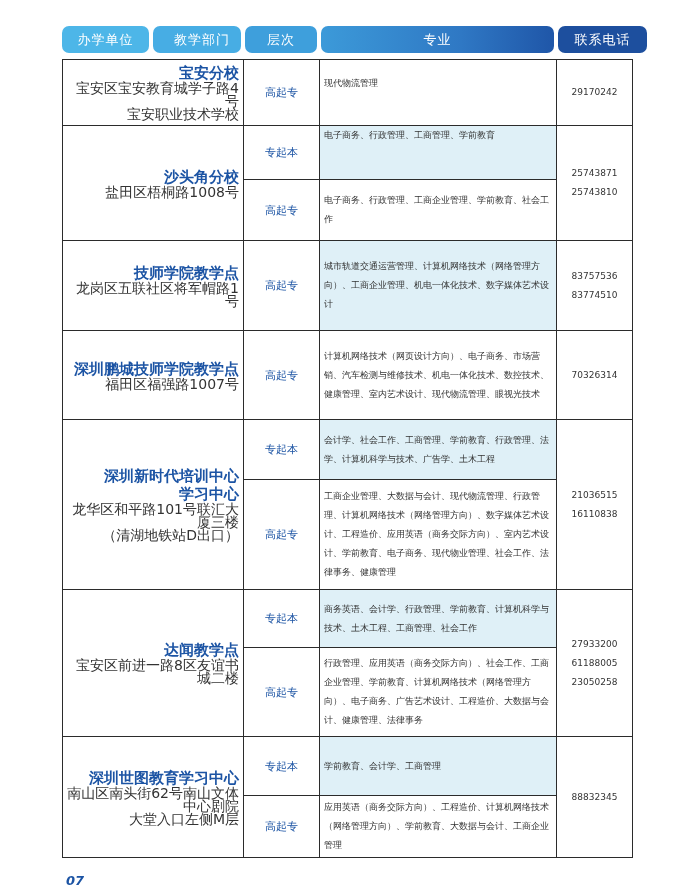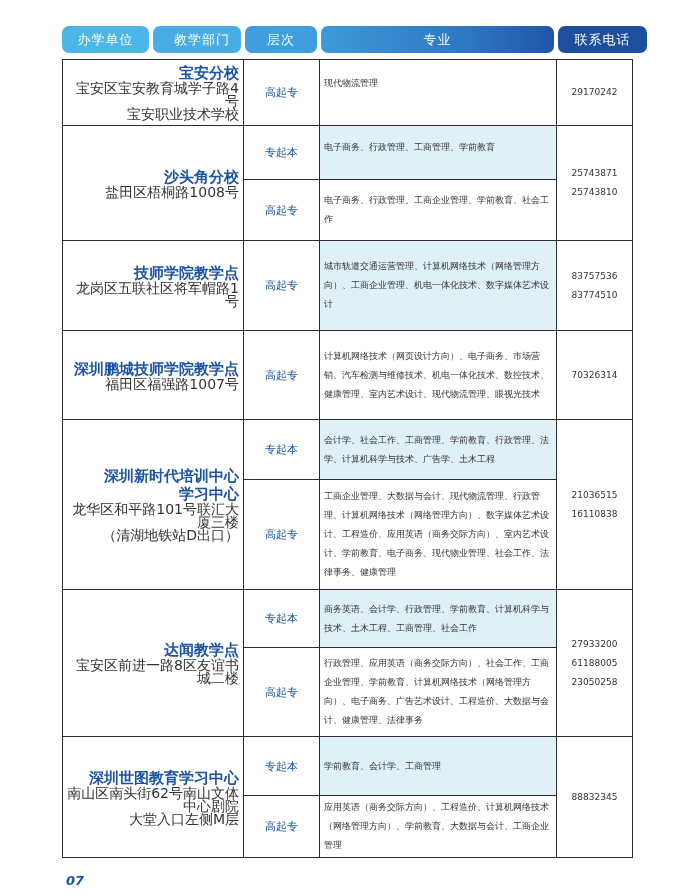--- a/index.html
+++ b/index.html
@@ -62,21 +62,21 @@
           <span>29170242</span>
         </td>
     </tr>
 
     <tr style="height:54px">
       <td class="school" rowspan="2">
         <span class="sname">沙头角分校</span>
         <span class="saddr">盐田区梧桐路1008号</span>
       </td>
       <td class="level">专起本</td>
-      <td class="majors shade" style="vertical-align:top;padding-top:12px">电子商务、行政管理、工商管理、学前教育</td>
+      <td class="majors shade" style="vertical-align:top;padding-top:0">电子商务、行政管理、工商管理、学前教育</td>
       <td class="phone" rowspan="2">
         <span>25743871</span>
         <span>25743810</span>
       </td>
     </tr>
     <tr style="height:61px">
       <td class="level">高起专</td>
       <td class="majors">电子商务、行政管理、工商企业管理、学前教育、社会工作</td>
     </tr>
 

